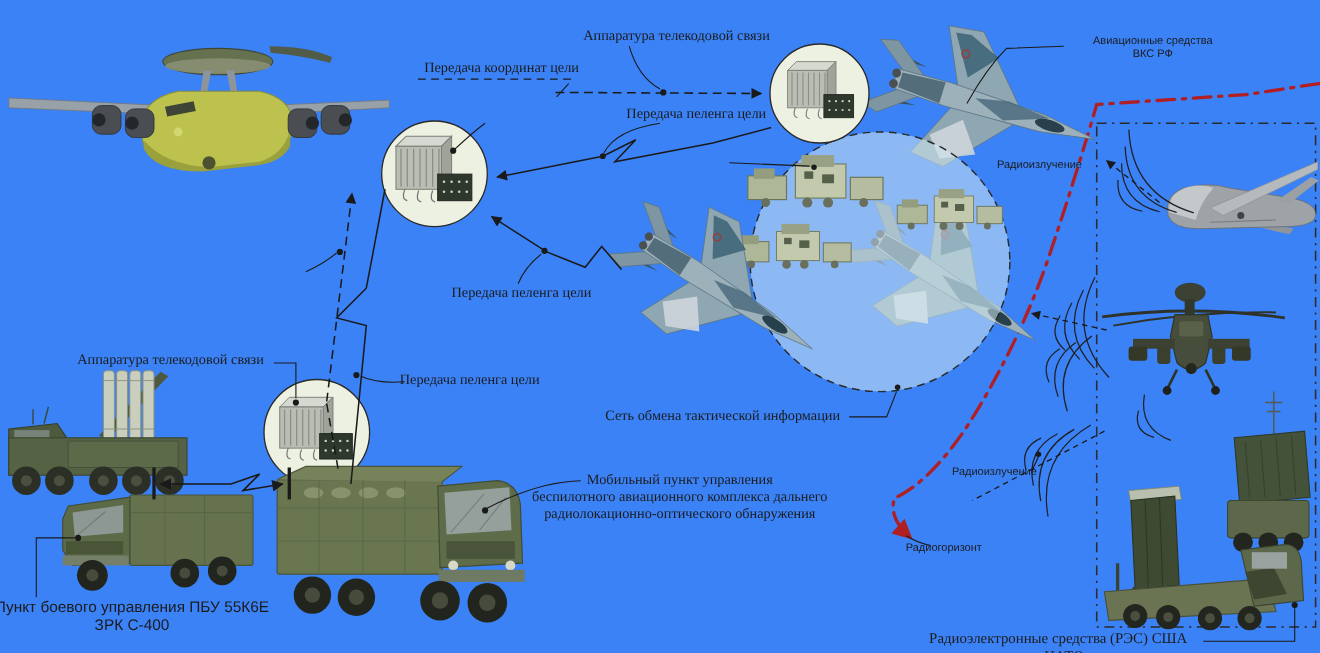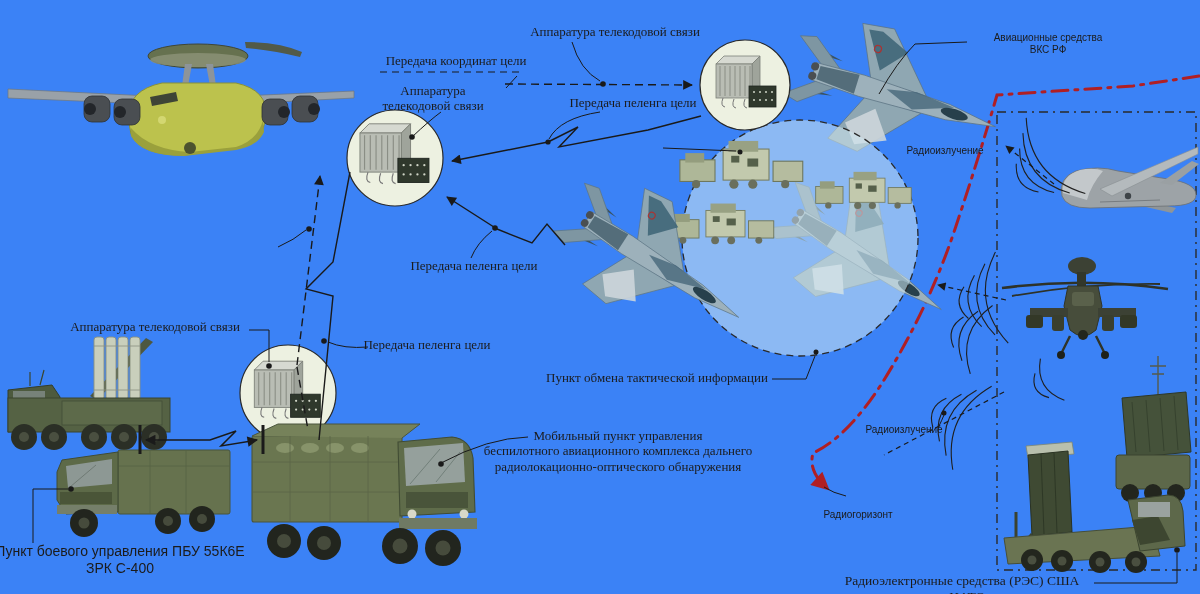--- a/index.html
+++ b/index.html
@@ -342,32 +342,30 @@
         <circle cx="1177" cy="550" r="2.8"></circle>
   <circle cx="944" cy="413" r="2.5"></circle>
         <circle cx="740" cy="152" r="2.5"></circle>
   <circle cx="412" cy="137" r="2.8"></circle>
 </g>
 <path d="M412,137 Q430,120 441,112" stroke="#1a1a1a" stroke-width="1" fill="none"></path>
 </svg>
 
 <div class="lbl" style="left:615px;top:24px;">Аппаратура телекодовой связи</div>
 <div class="lbl" style="left:456px;top:53px;">Передача координат цели</div>
-<div class="lbl" style="left:433px;top:83px;">Аппаратура
-телекодовой связи</div>
 <div class="lbl" style="left:633px;top:95px;">Передача пеленга цели</div>
 <div class="lbl sans" style="left:1048px;top:32px;">Авиационные средства
 ВКС РФ</div>
 <div class="lbl sans" style="left:945px;top:145px;">Радиоизлучение</div>
 <div class="lbl" style="left:474px;top:258px;">Передача пеленга цели</div>
 <div class="lbl" style="left:155px;top:319px;">Аппаратура телекодовой связи</div>
 <div class="lbl" style="left:427px;top:337px;">Передача пеленга цели</div>
-<div class="lbl" style="left:657px;top:370px;">Пункт обмена тактической информации</div>
+<div class="lbl" style="left:657px;top:370px;">Сеть обмена тактической информации</div>
 <div class="lbl" style="left:618px;top:428px;">Мобильный пункт управления
 беспилотного авиационного комплекса дальнего
 радиолокационно-оптического обнаружения</div>
 <div class="lbl sans" style="left:904px;top:424px;">Радиоизлучение</div>
-<div class="lbl sans" style="left:858px;top:493px;margin-top:16px;">Радиогоризонт</div>
+<div class="lbl sans" style="left:858px;top:493px;">Радиогоризонт</div>
 <div class="lbl sans big" style="left:120px;top:543px;">Пункт боевого управления ПБУ 55К6Е
 ЗРК С-400</div>
 <div class="lbl" style="left:962px;top:573px;font-size:13.5px;">Радиоэлектронные средства (РЭС) США и НАТО</div>
 
 </div>
 
 </body></html>

